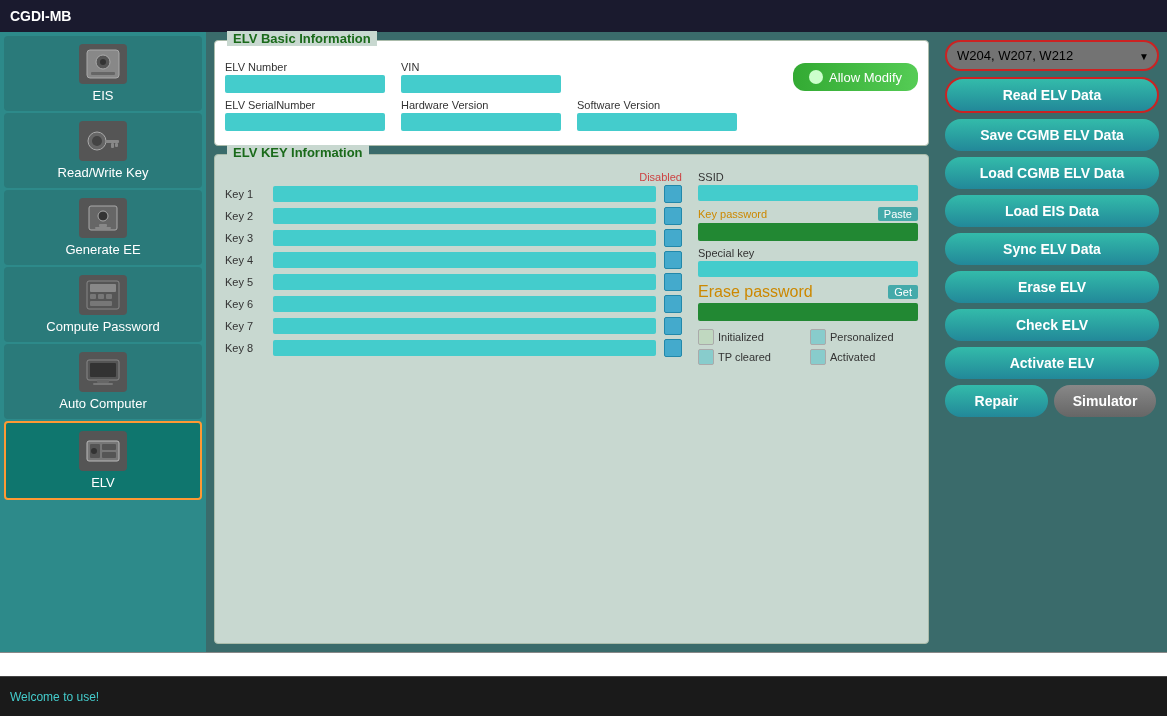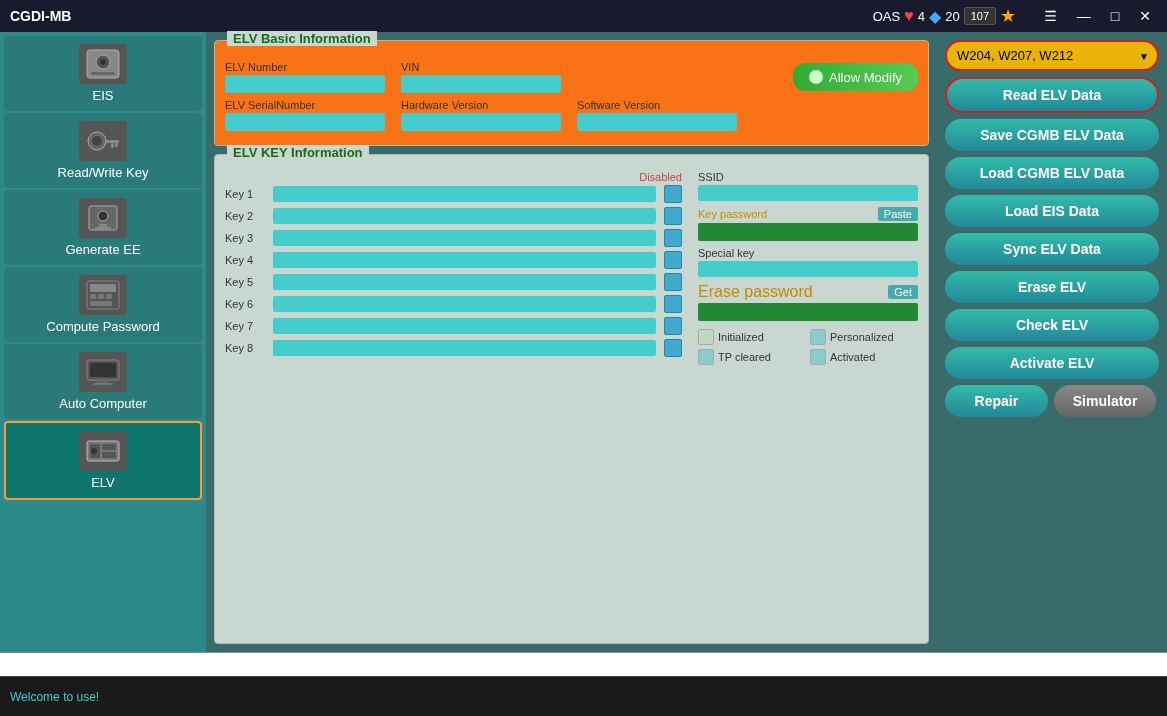--- a/index.html
+++ b/index.html
@@ -98,21 +98,21 @@
     }
     
     .content-area {
       flex: 1;
       padding: 8px;
       display: flex;
       flex-direction: column;
       gap: 8px;
     }
     .panel {
-      background: #f97316;
+      background: #ffffff;
       border: 1px solid #aabbaa;
       border-radius: 4px;
       padding: 8px 10px;
       position: relative;
     }
     .panel-title {
       position: absolute;
       top: -10px;
       left: 12px;
       background: #c8d8d0;
@@ -325,21 +325,21 @@
       padding: 8px;
       display: flex;
       flex-direction: column;
       gap: 6px;
     }
     .vehicle-select {
       width: 100%;
       padding: 6px 10px;
       border: 2px solid #cc2222;
       border-radius: 20px;
-      background: #eab308;
+      background: #737373;
       font-size: 13px;
       cursor: pointer;
       appearance: none;
       -webkit-appearance: none;
       outline: none;
     }
     .select-wrapper {
       position: relative;
     }
     .select-wrapper::after {
@@ -400,39 +400,20 @@
       height: 100%;
       background: white;
       width: 100%;
     }
   </style>
 </head>
 <body>
 
 <div class="title-bar">
   <span class="title-bar-left">CGDI-MB</span>
-  <div class="title-bar-right">
-    <div class="oas-badge">
-      <span>OAS</span>
-      <span class="diamond-red">♥</span>
-      <span>4</span>
-      <span class="diamond-blue">◆</span>
-      <span>20</span>
-      <div class="counter-box">
-        <span>107</span>
-      </div>
-      <span style="color:#ffaa00;font-size:18px;">★</span>
-    </div>
-    <div class="title-bar-controls">
-      <span>☰</span>
-      <span>—</span>
-      <span>□</span>
-      <span>✕</span>
-    </div>
-  </div>
 </div>
 
 <div class="main-container">
 
   <div class="sidebar">
 
     <div class="sidebar-item">
       <div class="sidebar-icon">
         <svg width="36" height="32" viewBox="0 0 36 32">
           <rect x="2" y="2" width="32" height="28" rx="3" fill="#888" stroke="#aaa" stroke-width="1"></rect>

